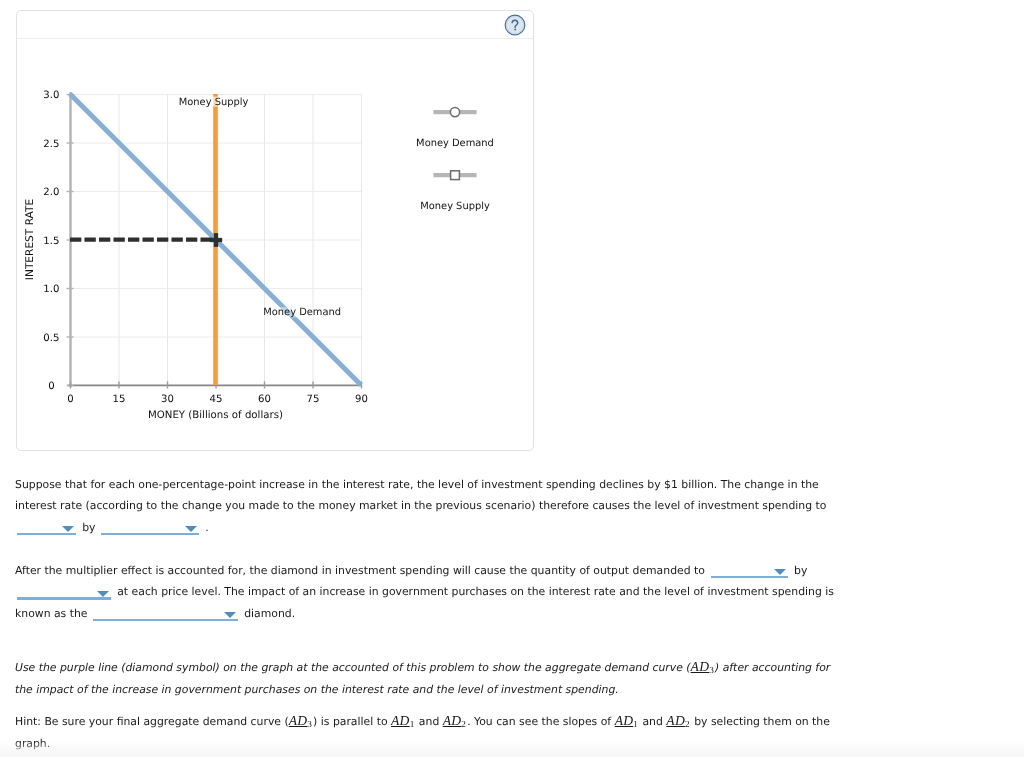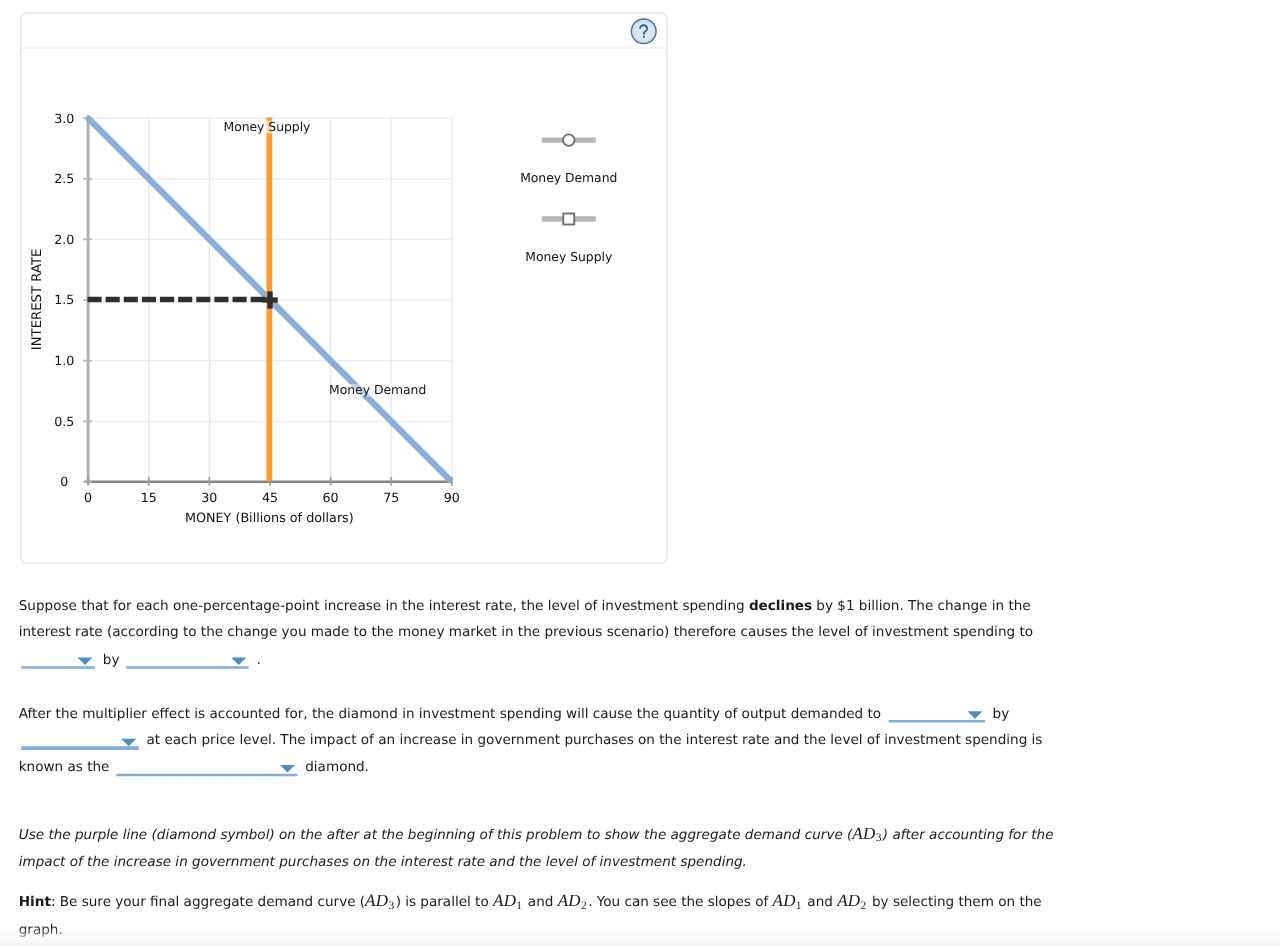--- a/index.html
+++ b/index.html
@@ -13,22 +13,22 @@
                 border-bottom:1px solid #ededed;box-sizing:border-box;}
   .help-icon{position:absolute;left:487px;top:3.1px;width:22px;height:22px;cursor:pointer;}
   .plot-wrap{position:absolute;left:0;top:28px;width:100%;height:412px;}
 
   
   .body-text{position:absolute;left:15px;width:830px;font-size:10.85px;color:#1a1a1a;line-height:21.4px;}
   .para1{top:474px;}
   .para2{top:560px;}
   .para3{top:656px;font-style:italic;}
   .para4{top:710px;}
-  b{font-weight:bold;}
-  .math{font-family:"Liberation Serif",serif;font-style:italic;font-size:13.6px;letter-spacing:0.25px;}
+  b{font-weight:normal;}
+  .math{font-family:"Liberation Serif",serif;font-style:italic;font-size:13.6px;letter-spacing:0.25px;text-decoration:underline;}
   .math sub{font-style:normal;font-size:9.2px;bottom:-0.22em;position:relative;vertical-align:baseline;
             margin-right:1.2px;letter-spacing:0;}
 
   
   .dd{display:inline-block;position:relative;vertical-align:-4px;height:16px;margin:0 2.4px;}
   .dd::after{content:'';position:absolute;left:0;right:0;bottom:-0.2px;height:2.5px;background:#7fafd8;}
   .page-bottom-shade{position:absolute;left:0;bottom:0;width:1024px;height:16px;
                      background:linear-gradient(to bottom, rgba(245,245,245,0) 0%, rgba(245,245,245,1) 100%);
                      pointer-events:none;}
   .dd .caret{position:absolute;right:2.2px;top:7.3px;width:0;height:0;
@@ -119,20 +119,20 @@
   <span>.</span>
 </div>
 
 <div class="body-text para2">
   <span>After the multiplier effect is accounted for, the diamond in investment spending will cause the quantity of output demanded to </span><span class="dd" style="width:77.5px"><span class="caret"></span></span>
   <span>by</span>
   <span class="dd" style="width:94px"><span class="caret"></span></span><span> at each price level. The impact of an increase in government purchases on the interest rate and the level of investment spending is known as the </span><span class="dd" style="width:145px"><span class="caret"></span></span><span> diamond.</span>
 </div>
 
 <div class="body-text para3">
-  <span>Use the purple line (diamond symbol) on the after at the beginning of this problem to show the aggregate demand curve (</span><span class="math"><span>AD</span><sub>3</sub></span><span>) after accounting for the impact of the increase in government purchases on the interest rate and the level of investment spending.</span>
+  <span>Use the purple line (diamond symbol) on the graph at the accounted of this problem to show the aggregate demand curve (</span><span class="math"><span>AD</span><sub>3</sub></span><span>) after accounting for the impact of the increase in government purchases on the interest rate and the level of investment spending.</span>
 </div>
 
 <div class="body-text para4">
   <b>Hint</b><span>: Be sure your final aggregate demand curve (</span><span class="math"><span>AD</span><sub>3</sub></span><span>) is parallel to </span><span class="math"><span>AD</span><sub>1</sub></span><span> and </span><span class="math"><span>AD</span><sub>2</sub></span><span>. You can see the slopes of </span><span class="math"><span>AD</span><sub>1</sub></span><span> and </span><span class="math"><span>AD</span><sub>2</sub></span><span> by selecting them on the graph.</span>
 </div>
 
 <div class="page-bottom-shade"></div>
 
 </body></html>

